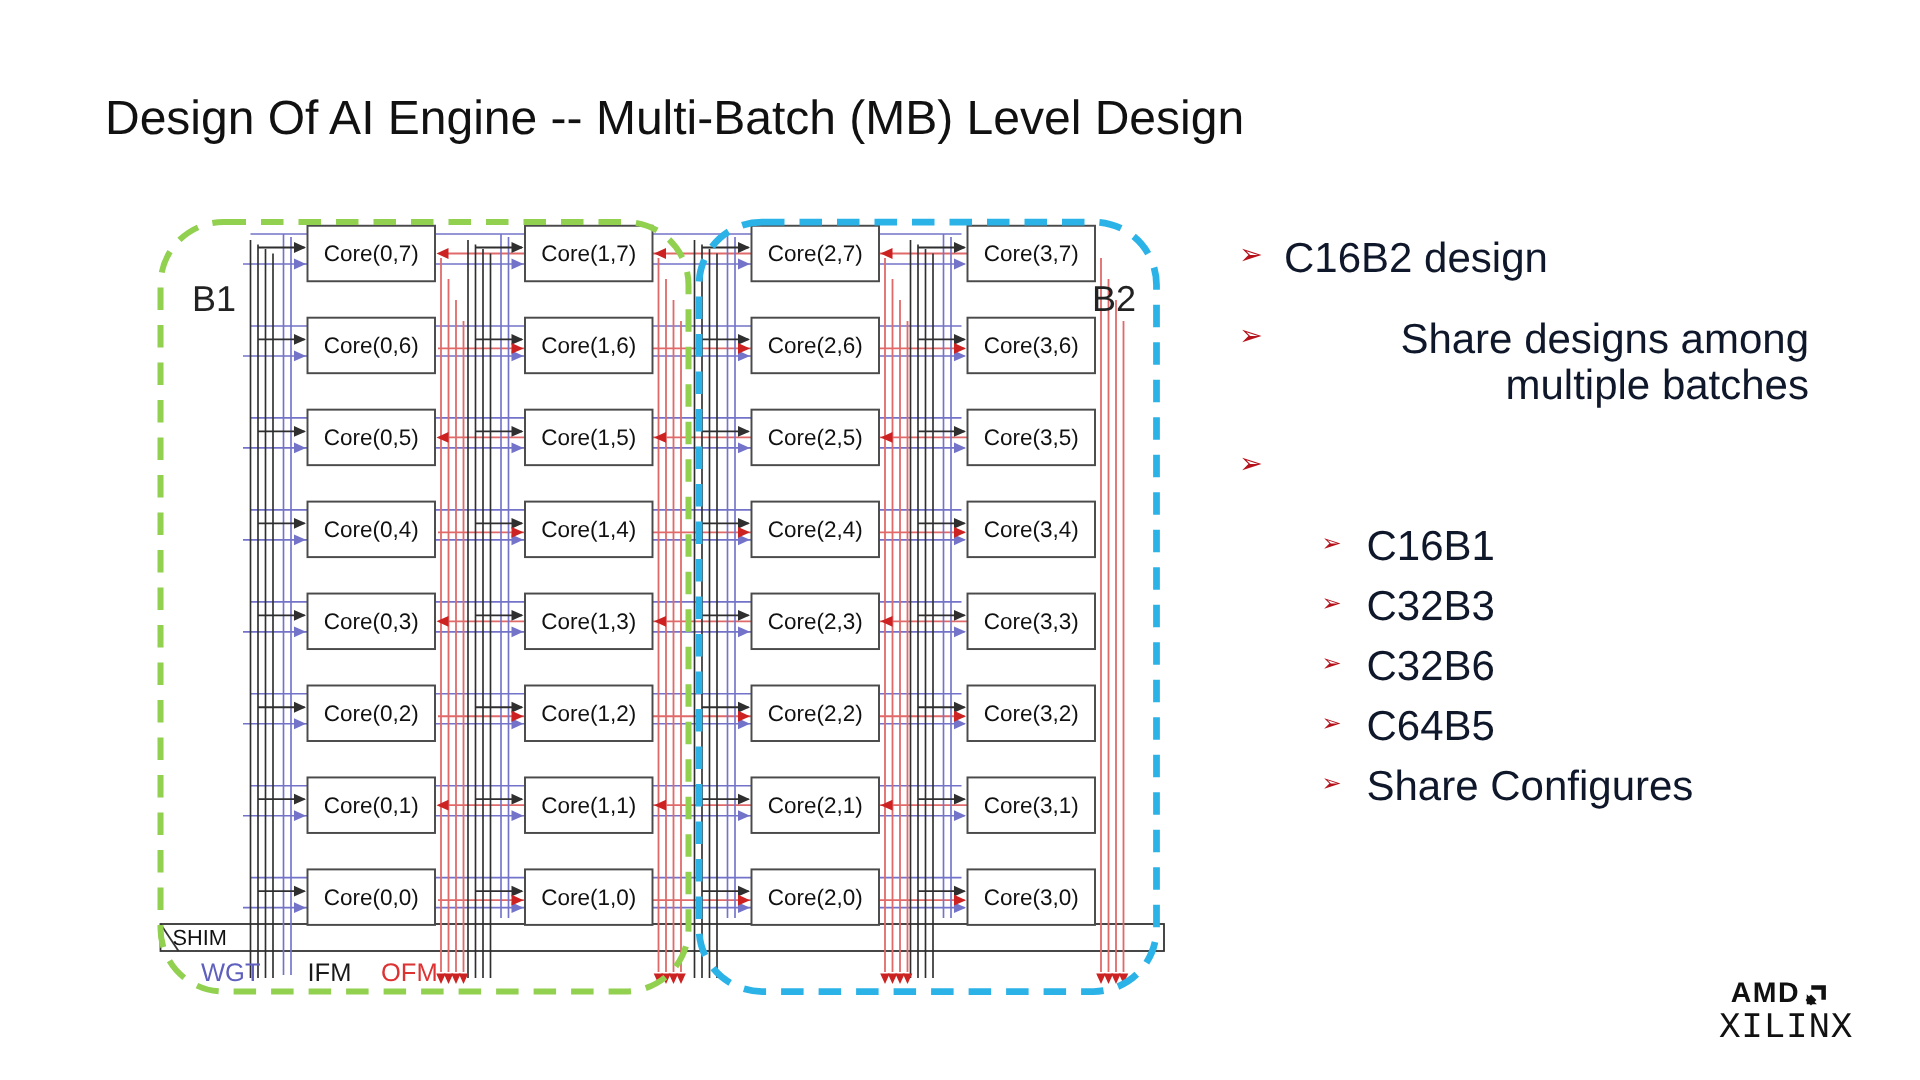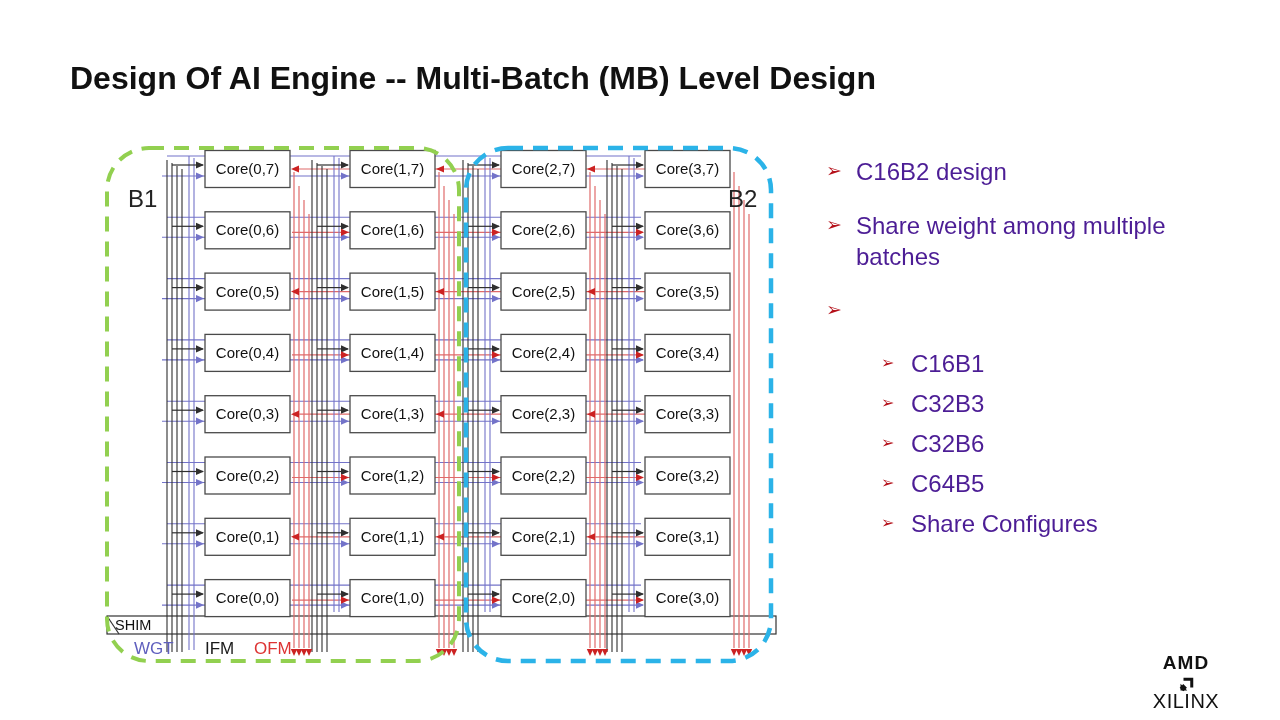--- a/index.html
+++ b/index.html
@@ -2,36 +2,36 @@
 <html><head>
 <meta charset="utf-8">
 <style>
   * { margin:0; padding:0; box-sizing:border-box; }
   html,body { width:1280px; height:720px; background:#ffffff; overflow:hidden;
               font-family:"Liberation Sans", sans-serif; }
   #slide { position:relative; width:1280px; height:720px; background:#ffffff; }
 
   #slide-title {
     position:absolute; left:70px; top:60px; width:1100px;
-    font-size:32px; font-weight:bold; color:#111; letter-spacing:0px;
+    font-size:32px; font-weight:normal; color:#111; letter-spacing:0px;
   }
 
   #diagram-svg { position:absolute; left:0; top:0; }
 
   #bullet-panel { position:absolute; left:826px; top:156px; width:440px; }
   .bullet-row { display:flex; align-items:flex-start; margin-bottom:23px; }
   .bullet-row.lvl2 { padding-left:55px; margin-bottom:9px; }
   .bullet-glyph { color:#b5121b; font-size:19px; line-height:30px; width:30px; flex:0 0 30px; }
   .bullet-row.lvl2 .bullet-glyph { font-size:16px; width:30px; flex:0 0 30px; }
-  .bullet-text { font-size:24px; line-height:31px; color:#4c1d95; max-width:350px; }
+  .bullet-text { font-size:28px; line-height:31px; color:#0f172a; max-width:350px;text-align:right; }
 
   #brand { position:absolute; left:1146px; top:652px; width:80px; text-align:center; }
-  #brand-top-row { display:flex; align-items:center; justify-content:center; gap:3px;flex-direction:column; }
+  #brand-top-row { display:flex; align-items:center; justify-content:center; gap:3px; }
   #brand-amd { font-size:19px; font-weight:bold; color:#111; letter-spacing:1px; }
-  #brand-xilinx { font-size:20px; color:#111; letter-spacing:0.5px; margin-top:-2px; font-weight:500; }
+  #brand-xilinx { font-size:24px; color:#111; letter-spacing:0.5px; margin-top:-2px; font-weight:500;font-family:Liberation Mono, monospace; }
 </style>
 </head>
 <body>
 
 <div id="slide">
 
   <svg id="diagram-svg" width="1280" height="720" viewBox="0 0 1280 720">
       <g>
         <rect x="107" y="616" width="669" height="18" fill="#fff" stroke="#333" stroke-width="1.2"></rect>
         <line x1="107" y1="616" x2="119" y2="634" stroke="#333" stroke-width="1.2"></line>
@@ -326,21 +326,21 @@
 
   <div id="slide-title">Design Of AI Engine -- Multi-Batch (MB) Level Design</div>
 
   <div id="bullet-panel">
       <div class="bullet-row">
         <span class="bullet-glyph" style="color: rgb(181, 18, 27);">➢</span>
         <span class="bullet-text">C16B2 design</span>
       </div>
       <div class="bullet-row">
         <span class="bullet-glyph" style="color: rgb(181, 18, 27);">➢</span>
-        <span class="bullet-text">Share weight among multiple batches</span>
+        <span class="bullet-text">Share designs among multiple batches</span>
       </div>
       <div class="bullet-row">
         <span class="bullet-glyph" style="color: rgb(181, 18, 27);">➢</span>
       </div>
       <div class="bullet-row lvl2">
         <span class="bullet-glyph" style="color: rgb(181, 18, 27);">➢</span>
         <span class="bullet-text">C16B1</span>
       </div>
       <div class="bullet-row lvl2">
         <span class="bullet-glyph" style="color: rgb(181, 18, 27);">➢</span>

